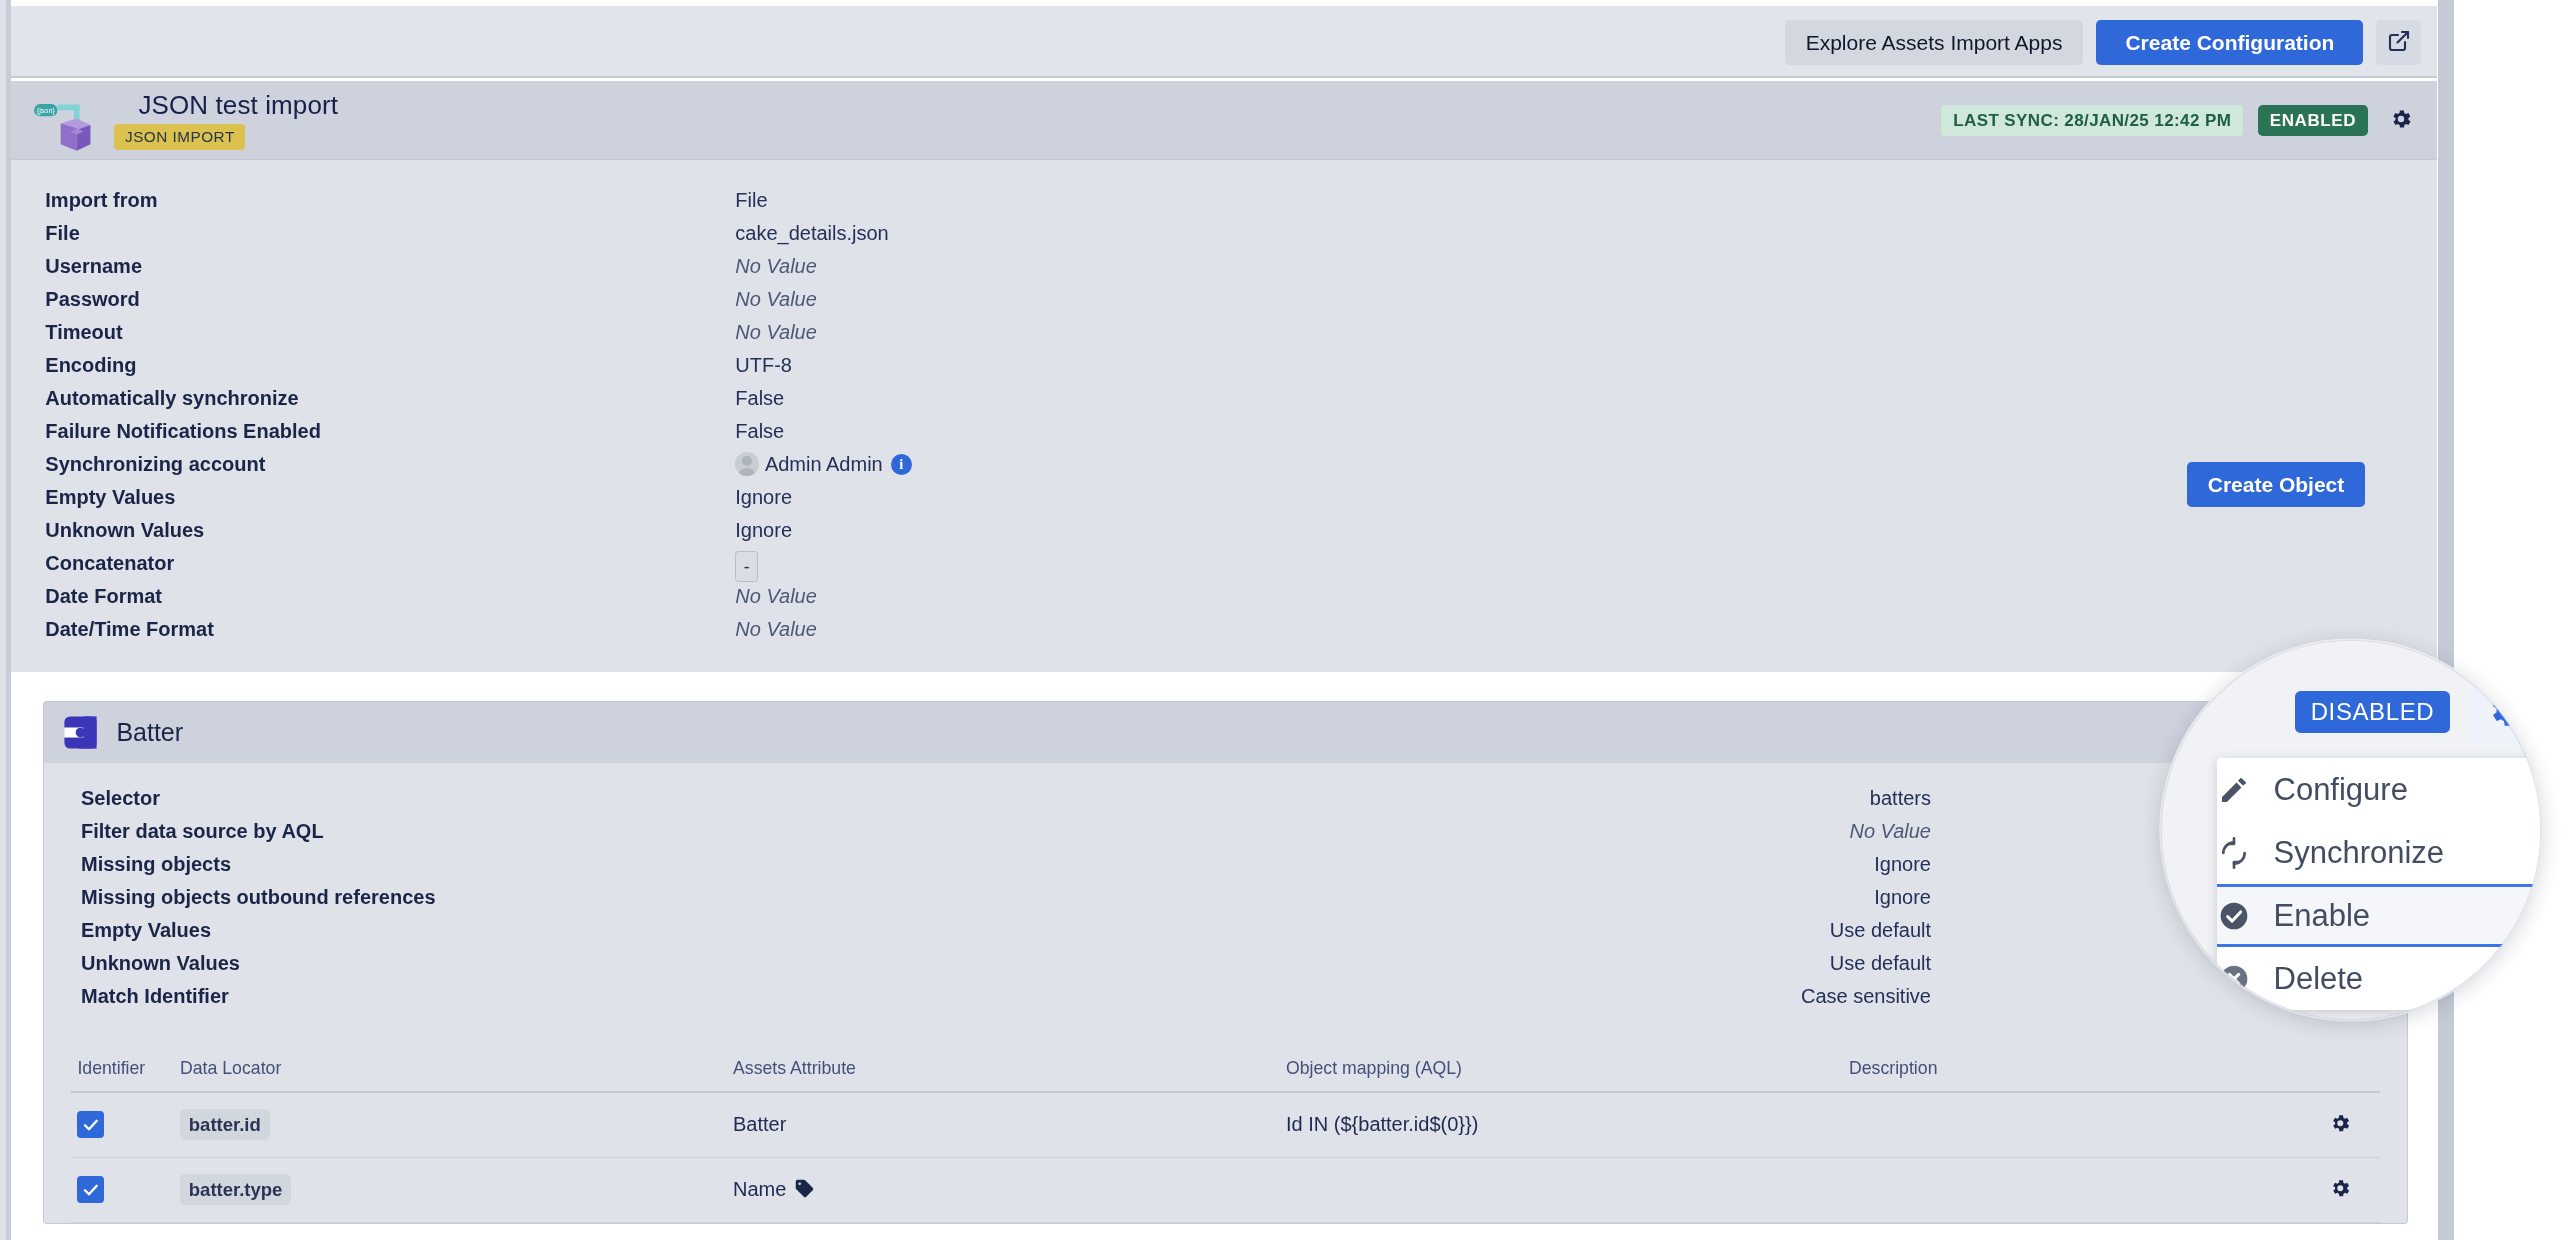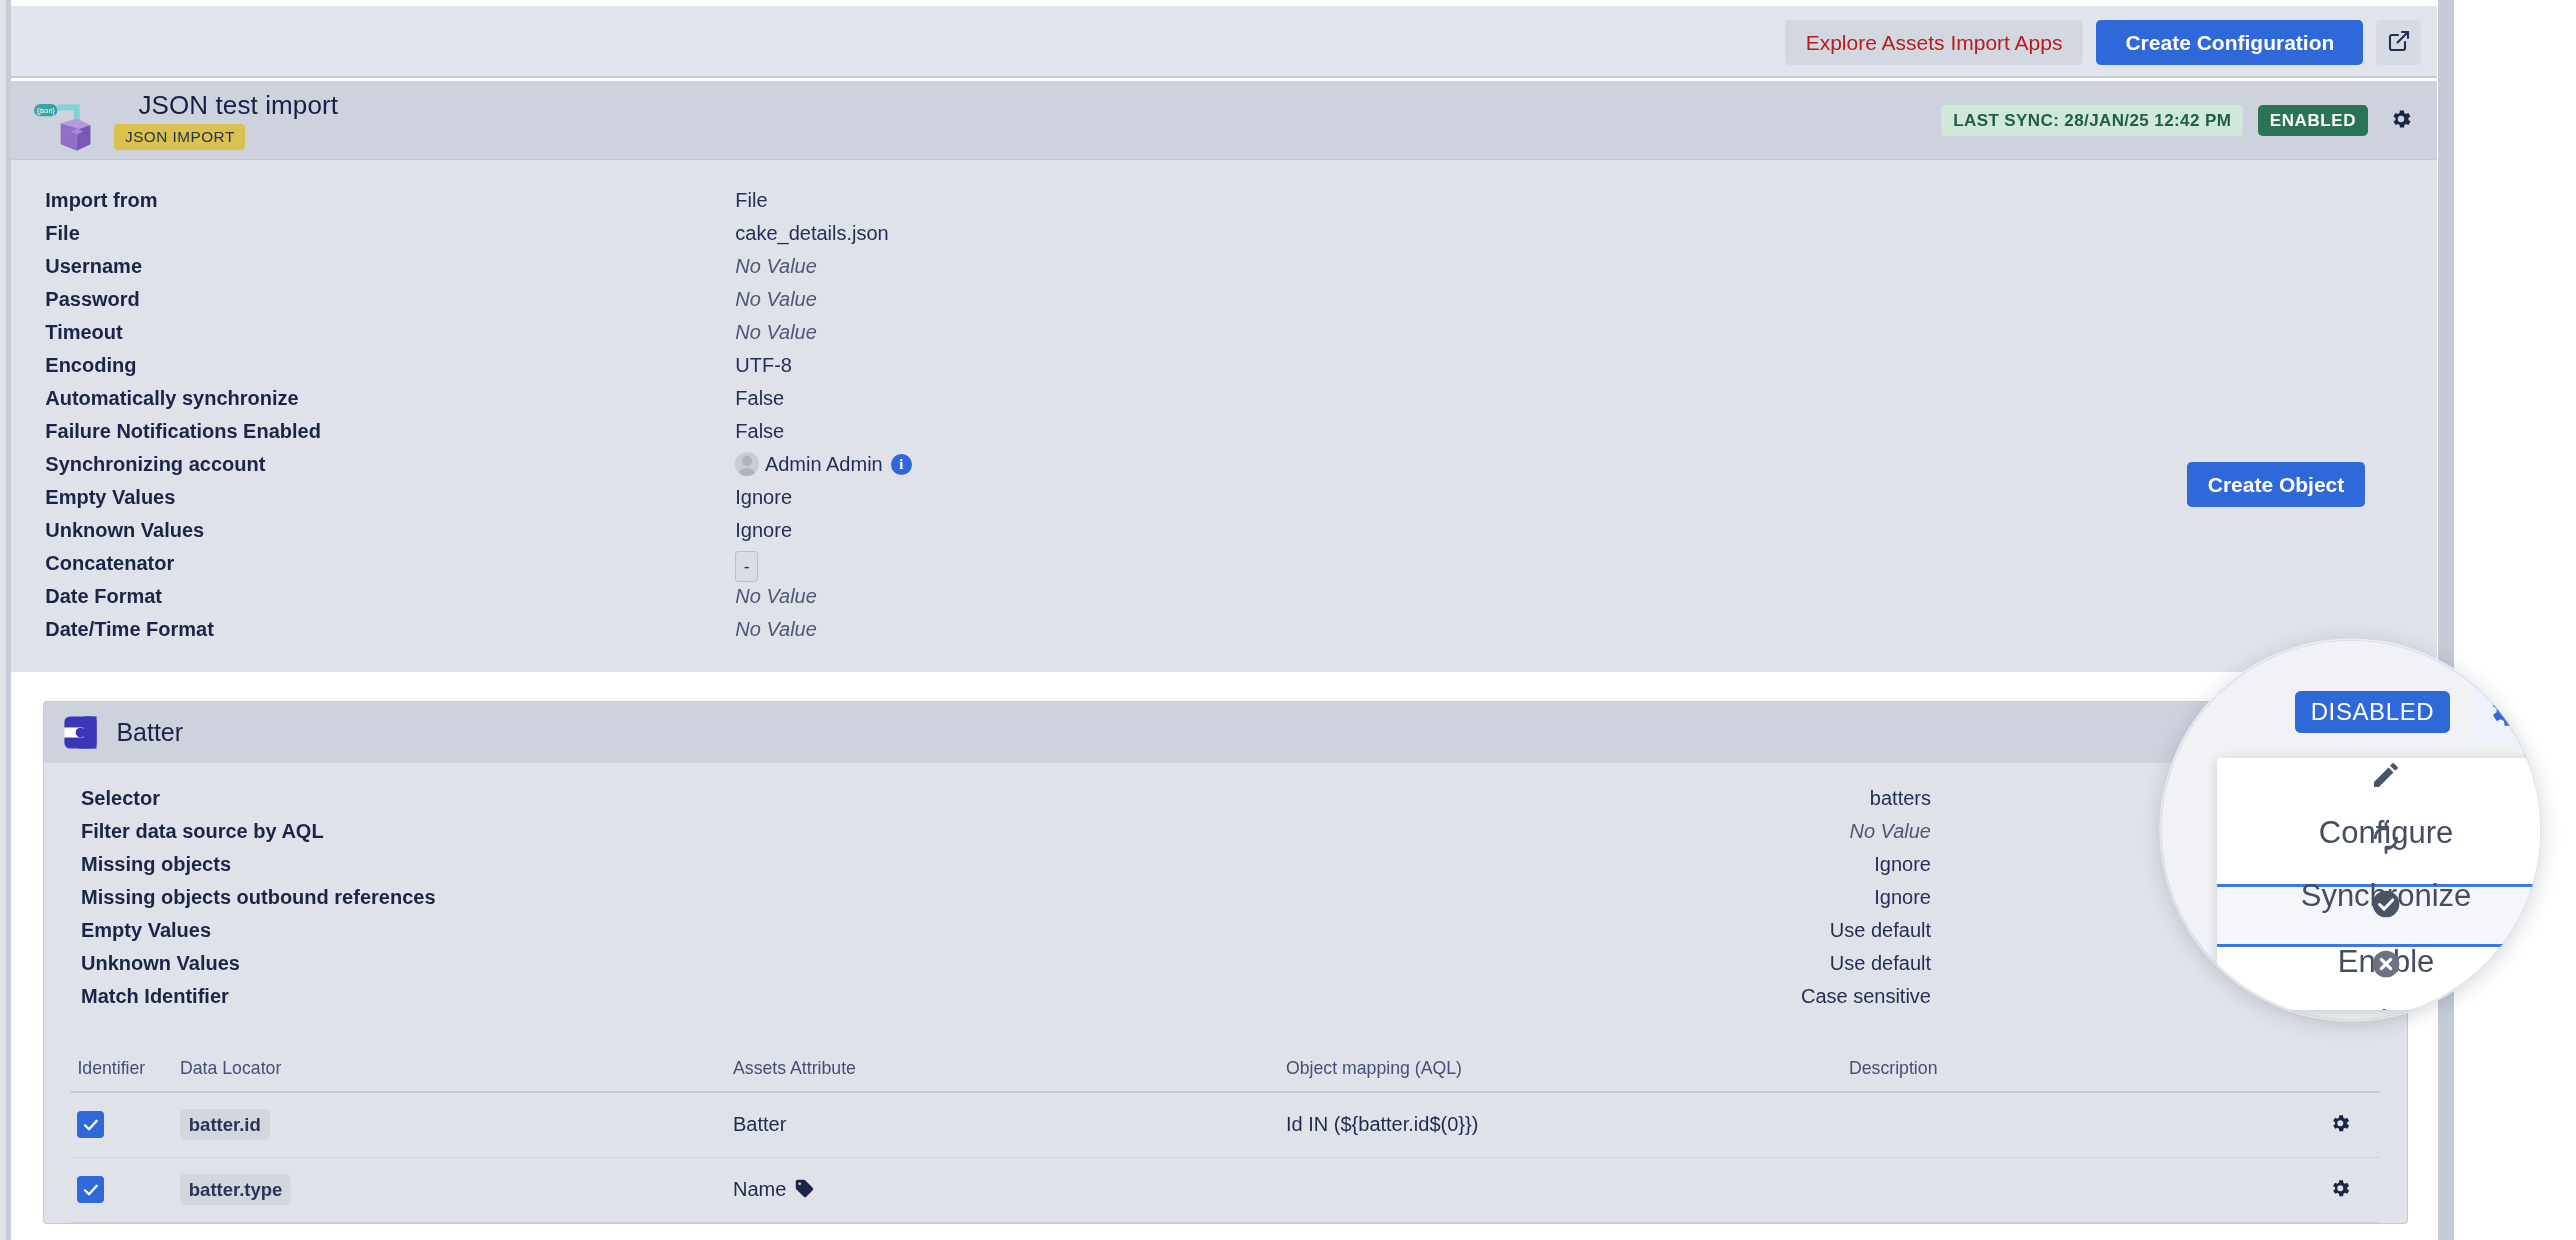--- a/index.html
+++ b/index.html
@@ -62,21 +62,21 @@
     position: absolute;
     right: 16px; top: 13.7px;
     display: flex;
     align-items: center;
     gap: 13px;
   }
   .btn-subtle {
     height: 45px;
     padding: 0 21px;
     background: #d3d7e0;
-    color: #b91c1c;
+    color: #0f172a;
     border: none; border-radius: 4.8px;
     font-size: 21px;
     font-weight: 400;
     font-family: "Liberation Sans", sans-serif;
     display: flex; align-items: center;
     cursor: pointer;
     white-space: nowrap;
   }
   .btn-primary {
     height: 45px;
@@ -402,21 +402,20 @@
     overflow: hidden;
   }
   .mag-menu-item {
     height: 63px;
     display: flex; align-items: center;
     gap: 22.5px;
     font-size: 31px;
     color: #434c60;
     cursor: pointer;
     box-sizing: border-box;
-    flex-direction: column;
   }
   .mag-menu-item.selected {
     background: #f4f6f9;
     border-top: 3.2px solid #3b77e8;
     border-bottom: 3.2px solid #3b77e8;
   }
   .mag-mi-icon {
     width: 34px; height: 34px;
     flex: 0 0 34px;
     display: flex; align-items: center; justify-content: center;

